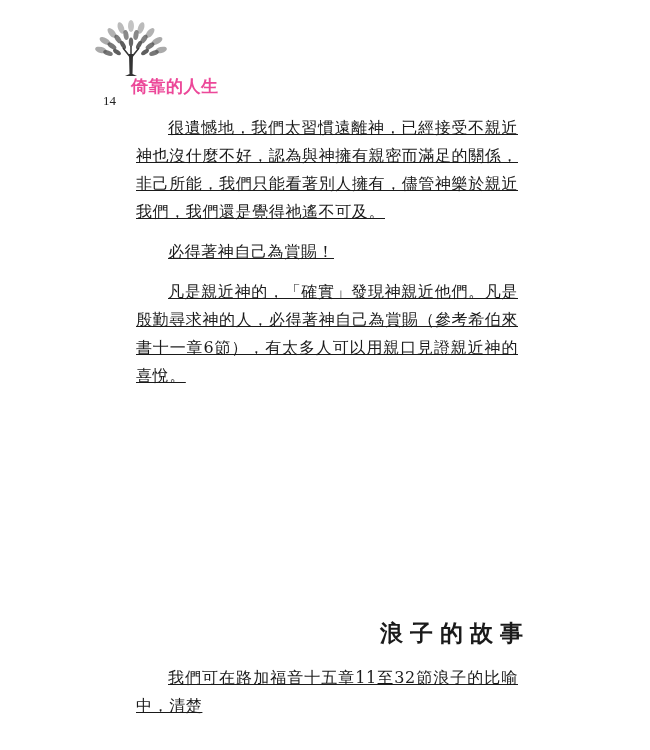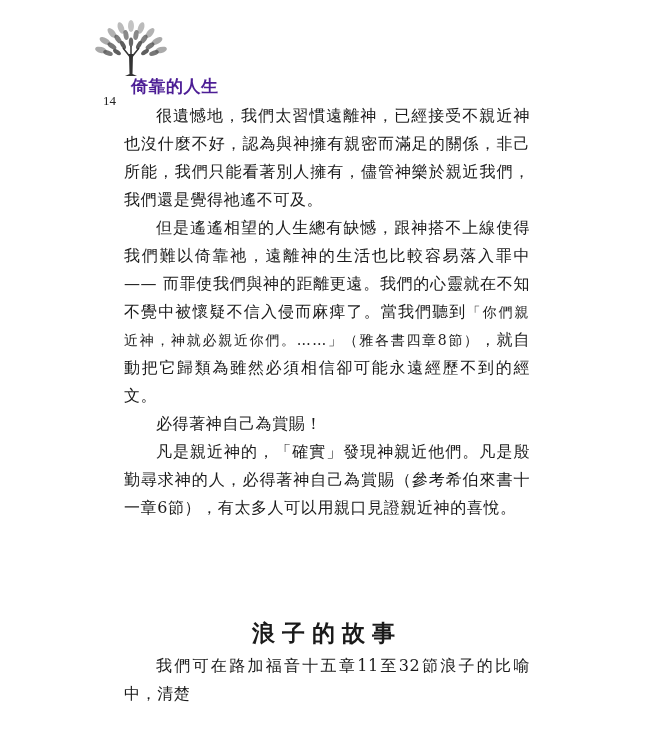--- a/index.html
+++ b/index.html
@@ -3,26 +3,26 @@
 <meta charset="utf-8">
 <style>
   html, body { margin: 0; padding: 0; background: #ffffff; }
   body { width: 650px; height: 750px; position: relative; overflow: hidden;
          font-family: "DejaVu Serif", "Liberation Serif", serif; color: #1a1a1a; }
   .header { position: absolute; left: 95px; top: 18px; width: 200px; height: 70px; }
   .tree { position: absolute; left: 0; top: 0; width: 72px; height: 60px; }
   .page-num { position: absolute; left: 8px; top: 62px; font-size: 13px; color: #222;
               font-family: "Liberation Serif", serif; margin-top: 13px; }
   .running-title { position: absolute; left: 36px; top: 57px; font-size: 17px; font-weight: bold;
-                   color: #4c1d95; letter-spacing: 0.5px; font-family: "DejaVu Serif", serif; }
+                   color: #ec4899; letter-spacing: 0.5px; font-family: "DejaVu Serif", serif; }
   .body-text { position: absolute; left: 124px; top: 102px; width: 406px; }
-  .para { font-size: 16px; line-height: 28px; margin: 0; text-align: justify;
-          text-indent: 32px; letter-spacing: 0.6px; }
+  .para { font-size: 16px; line-height: 28px; margin: 12px; text-align: justify;
+          text-indent: 32px; letter-spacing: 0.6px; text-decoration: underline; }
   .quote { font-size: 14px; letter-spacing: 1.5px; }
-  .section-title { position: absolute; left: 124px; top: 618px; width: 406px; text-align: center;
+  .section-title { position: absolute; left: 124px; top: 618px; width: 406px; text-align: right;
                    font-size: 23px; font-weight: bold; letter-spacing: 7px;
                    font-family: "DejaVu Sans", sans-serif; }
   .last-para { position: absolute; left: 124px; top: 652px; width: 406px; }
 </style>
 </head>
 <body>
 
 <div class="header">
   <svg class="tree" viewBox="0 0 72 60">
     <g fill="#555">
@@ -51,21 +51,20 @@
     </g>
     <path d="M34 36 L38 36 L37.5 56 L42 58 L30 58 L34.5 56 Z" fill="#333"></path>
     <path d="M36 40 L28 30 M36 40 L44 30 M36 38 L36 28" stroke="#333" stroke-width="1.5" fill="none"></path>
   </svg>
   <span class="page-num">14</span>
   <span class="running-title">倚靠的人生</span>
 </div>
 
 <div class="body-text">
   <p class="para">很遺憾地，我們太習慣遠離神，已經接受不親近神也沒什麼不好，認為與神擁有親密而滿足的關係，非己所能，我們只能看著別人擁有，儘管神樂於親近我們，我們還是覺得祂遙不可及。</p>
-  <p class="para"><span>但是遙遙相望的人生總有缺憾，跟神搭不上線使得我們難以倚靠祂，遠離神的生活也比較容易落入罪中 —— 而罪使我們與神的距離更遠。我們的心靈就在不知不覺中被懷疑不信入侵而麻痺了。當我們聽到</span><span class="quote">「你們親近神，神就必親近你們。……」（雅各書四章8節）</span><span>，就自動把它歸類為雖然必須相信卻可能永遠經歷不到的經文。</span></p>
   <p class="para">必得著神自己為賞賜！</p>
   <p class="para">凡是親近神的，「確實」發現神親近他們。凡是殷勤尋求神的人，必得著神自己為賞賜（參考希伯來書十一章6節），有太多人可以用親口見證親近神的喜悅。</p>
 </div>
 
 <div class="section-title">浪子的故事</div>
 
 <div class="last-para">
   <p class="para">我們可在路加福音十五章11至32節浪子的比喻中，清楚</p>
 </div>
 

